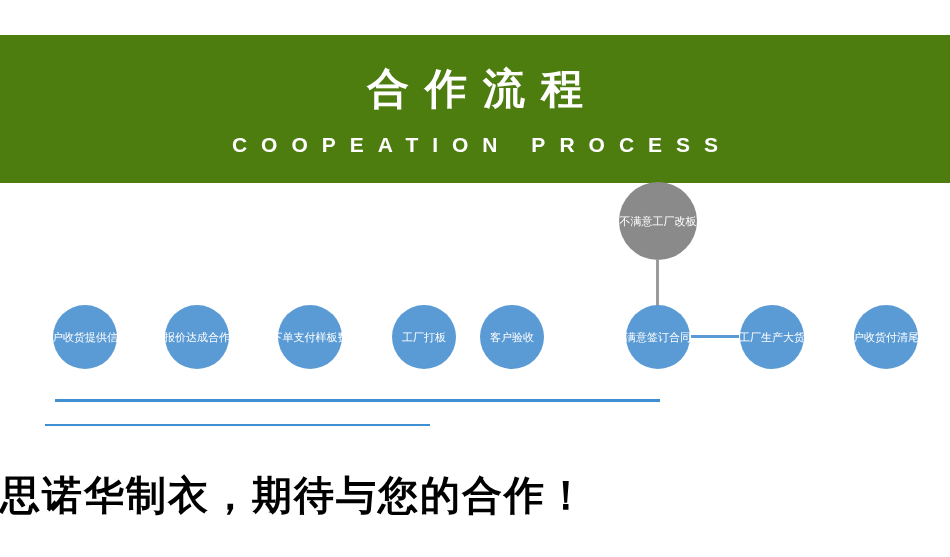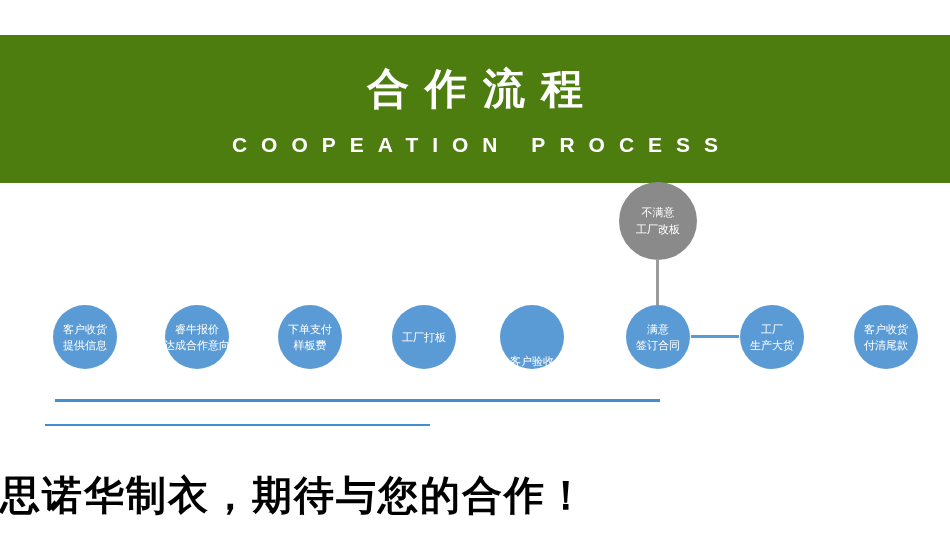--- a/index.html
+++ b/index.html
@@ -17,29 +17,29 @@
     letter-spacing:16px;text-indent:16px;
   }
   .banner-sub{
     margin-top:16px;font-size:21px;color:#ffffff;
     letter-spacing:14px;text-indent:14px;font-weight:700;
   }
   
   .circle{
     position:absolute;width:64px;height:64px;border-radius:50%;
     background:#5b9bd5;color:#ffffff;
-    display:flex;flex-direction:column;align-items:center;justify-content:center;
+    display:flex;align-items:center;justify-content:center;
     font-size:11px;line-height:16px;text-align:center;white-space:nowrap;
     top:305px;
   }
   .step-0{left:53px;}
   .step-1{left:165px;text-align:right;}
   .step-2{left:278px;}
   .step-3{left:392px;}
-  .step-4{left:500px;justify-content:flex-end;}
+  .step-4{left:480px;}
   .step-5{left:626px;}
   .step-6{left:740px;}
   .step-7{left:854px;}
   .reject-circle{
     width:78px;height:78px;background:#8a8a8a;
     top:182px;left:619px;font-size:11px;line-height:17px;
   }
   .vline{
     position:absolute;left:656px;top:259px;width:3px;height:47px;background:#9b9b9b;
   }

